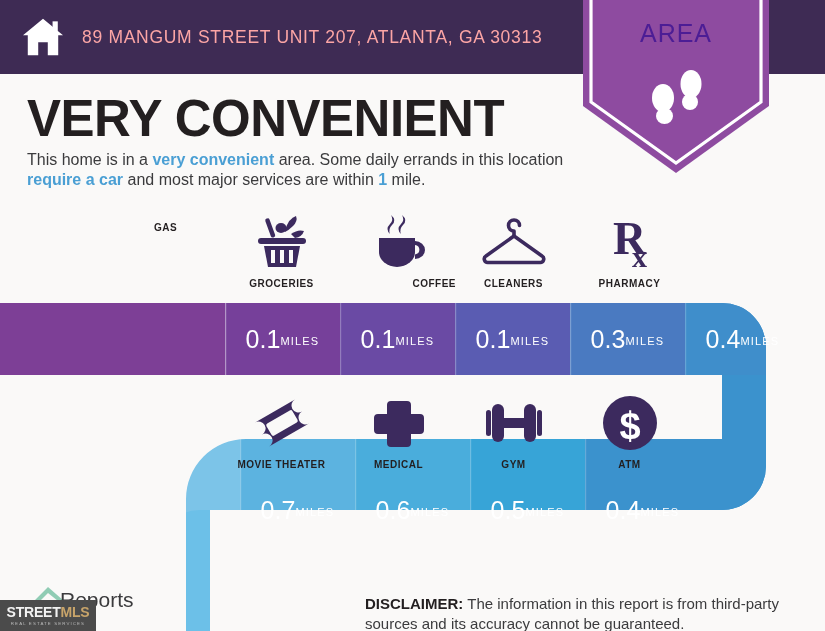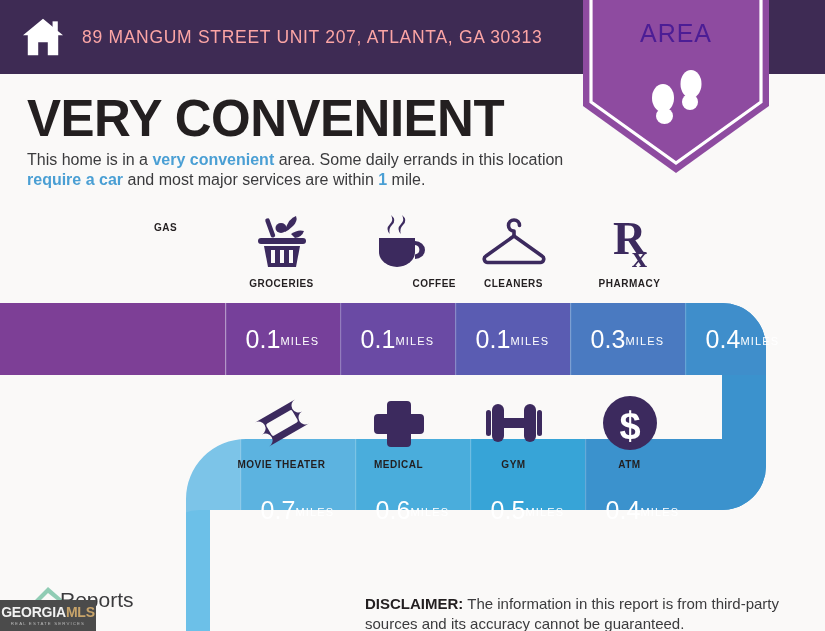--- a/index.html
+++ b/index.html
@@ -326,21 +326,21 @@
       <div class="lbl">ATM</div>
     </div>
   </div>
 
   <svg class="foot-roof" width="40" height="26" viewBox="0 0 40 26">
     <path d="M4 18 L18 4 L34 18 L28 18 L18 10 L10 18 Z" fill="#7cc4a8" opacity=".85"></path>
   </svg>
   <div class="foot-reports">Reports</div>
 
   <div class="mls">
-    <div class="l1"><span class="g">GEORGIA</span><span class="m">MLS</span></div>
+    <div class="l1"><span class="g">STREET</span><span class="m">MLS</span></div>
     <div class="l2">REAL ESTATE SERVICES</div>
   </div>
 
   <div class="disclaimer">
     <b>DISCLAIMER:</b><span> The information in this report is from third-party sources and its accuracy cannot be guaranteed.</span>
   </div>
 
 </div>
 
 </body></html>

